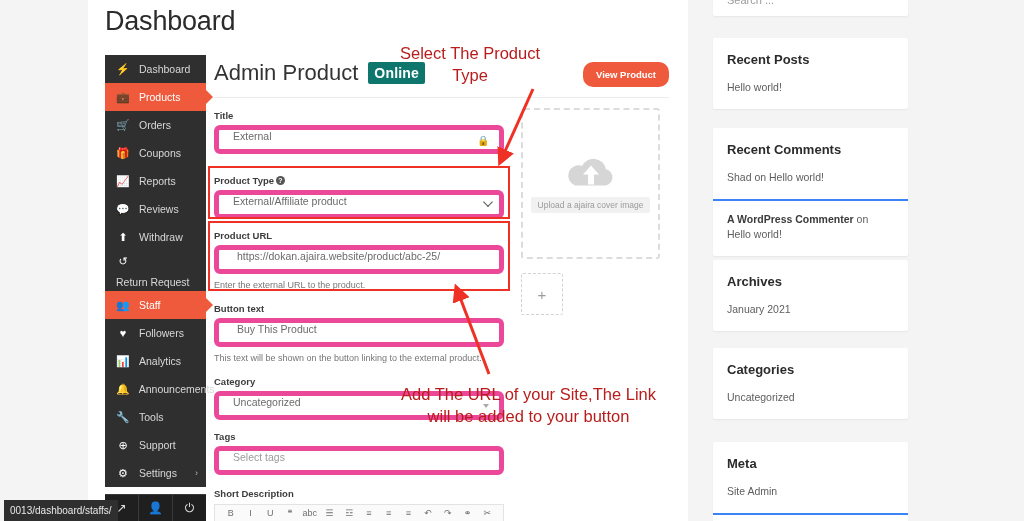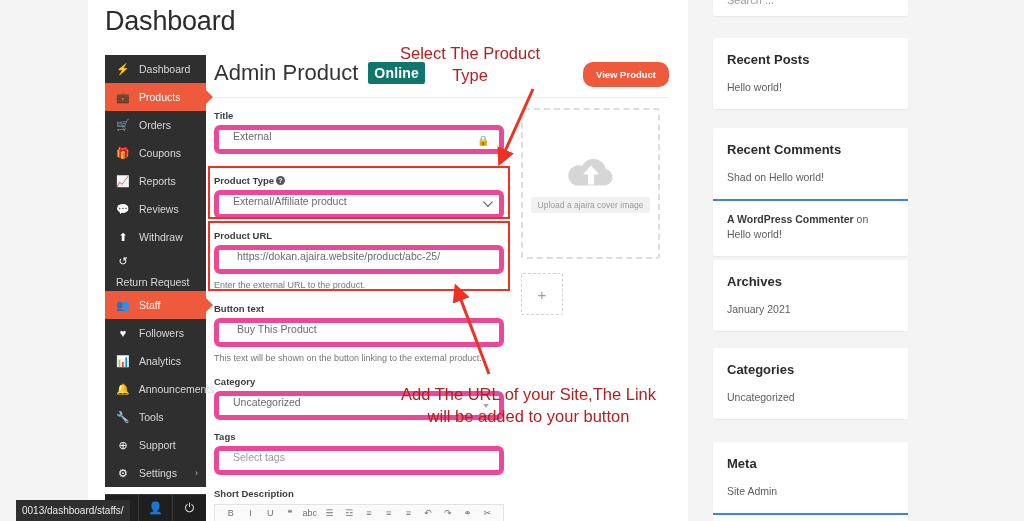--- a/index.html
+++ b/index.html
@@ -172,21 +172,21 @@
   .widget .w-item b { font-weight: 700; color: #3a3a3a; }
   .search-widget {
     position: absolute; left: 713px; top: -16px; width: 195px; height: 32px;
     background: #fff; border-radius: 2px; display: flex; align-items: center;
     padding: 0 14px; font-size: 11px; color: #9b9b9b;
     box-shadow: 0 1px 2px rgba(0,0,0,0.06);
   }
 
   
   .statusbar {
-    position: absolute; left: 16px; bottom: 0; height: 21px;
+    position: absolute; left: 4px; bottom: 0; height: 21px;
     background: #2f2f2f; color: #e8e8e8;
     font-size: 10px; display: flex; align-items: center;
     padding: 0 6px; white-space: nowrap; z-index: 50;
   }
 </style>
 </head>
 <body>
 
 <div id="root">
 

